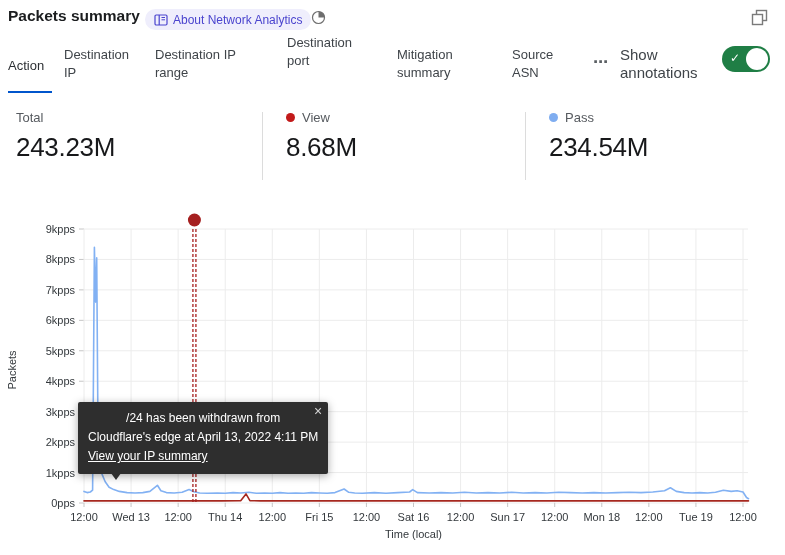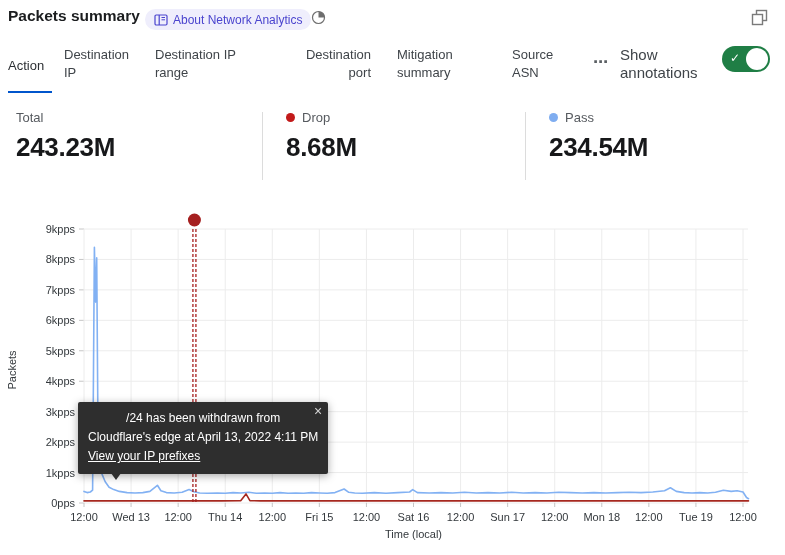--- a/index.html
+++ b/index.html
@@ -20,21 +20,21 @@
   #show-annotations-label{position:absolute;left:620px;top:46px;width:86px;font-size:15px;line-height:18px;color:#3f4449;}
   #annotations-toggle{position:absolute;left:722px;top:46px;width:48px;height:26px;border-radius:13px;cursor:pointer;}
   #annotations-toggle .knob{position:absolute;right:2px;top:2px;width:22px;height:22px;border-radius:50%;background:#fff;}
   #annotations-toggle .check{position:absolute;left:8px;top:5px;color:#fff;font-size:12px;font-weight:700;}
 
   
   .stat{position:absolute;top:108px;margin-left:8px;}
   .stat .lbl-row{display:flex;align-items:center;gap:7px;height:18px;}
   .stat .lbl{font-size:13px;color:#565a5f;}
   .stat .dot{width:9px;height:9px;border-radius:50%;}
-  .stat .val{margin-top:6px;font-size:26px;font-weight:700;color:#17181a;letter-spacing:-0.3px;}
+  .stat .val{margin-top:6px;font-size:26px;font-weight:400;color:#17181a;letter-spacing:-0.3px;}
   .stat-divider{position:absolute;top:112px;width:1px;height:68px;background:#dcdcdc;}
 
   
   #chart-wrap{position:absolute;left:0;top:210px;width:785px;height:345px;}
 
   
   #tooltip{position:absolute;left:78px;top:402px;width:max-content;max-width:310px;background:#2e2e2e;color:#fff;
     border-radius:2px;padding:7px 10px 8px 10px;font-size:12px;line-height:19px;box-shadow:0 2px 8px rgba(0,0,0,.35);z-index:5;}
   #tooltip .l1{text-align:center;padding:0 14px;}
   #tooltip .link{text-decoration:underline;cursor:pointer;color:#fff;}
@@ -72,21 +72,21 @@
     <svg width="17" height="17" viewBox="0 0 17 17">
         <rect x="5.5" y="1.5" width="10" height="10" fill="none" stroke="#7a7a7a" stroke-width="1.4"></rect>
         <rect x="1.5" y="5.5" width="10" height="10" fill="#ffffff" stroke="#7a7a7a" stroke-width="1.4"></rect>
       </svg>
   </span>
 
   <div id="tabs-row">
       <div class="tab active" style="left: 8px; top: 57px; width: 44px;">Action</div>
       <div class="tab" style="left: 64px; top: 46px; width: 76px;">Destination IP</div>
       <div class="tab" style="left: 155px; top: 46px; width: 100px;">Destination IP range</div>
-      <div class="tab" style="left: 287px; top: 46px; width: 84px; text-align: right;">Destination port</div>
+      <div class="tab" style="left: 287px; top: 34px; width: 84px;">Destination port</div>
       <div class="tab" style="left: 397px; top: 46px; width: 80px;">Mitigation summary</div>
       <div class="tab" style="left: 512px; top: 46px; width: 60px;">Source ASN</div>
     </div>
 
   <div id="tabs-more">
     <span>⋯</span>
   </div>
 
   <div id="show-annotations-label">Show annotations</div>
 
@@ -98,21 +98,21 @@
   <div class="stat" style="left:8px;">
     <div class="lbl-row">
       <span class="lbl">Total</span>
     </div>
     <div class="val">243.23M</div>
   </div>
   <div class="stat-divider" style="left:262px;"></div>
   <div class="stat" style="left:278px;">
     <div class="lbl-row">
       <span class="dot" id="drop-dot" style="background: rgb(194, 26, 26);"></span>
-      <span class="lbl">Drop</span>
+      <span class="lbl">View</span>
     </div>
     <div class="val">8.68M</div>
   </div>
   <div class="stat-divider" style="left:525px;"></div>
   <div class="stat" style="left:541px;">
     <div class="lbl-row">
       <span class="dot" id="pass-dot" style="background: rgb(127, 173, 240);"></span>
       <span class="lbl">Pass</span>
     </div>
     <div class="val">234.54M</div>
@@ -202,17 +202,17 @@
         <text x="743" y="311" text-anchor="middle" font-size="11" fill="#33383c">12:00</text>
         <text x="413.5" y="328" text-anchor="middle" font-size="11" fill="#33383c">Time (local)</text>
         <text x="16" y="160" text-anchor="middle" font-size="11" fill="#33383c" transform="rotate(-90,16,160)">Packets</text>
       </svg>
   </div>
 
   <div id="tooltip">
     <span id="tooltip-close">×</span>
     <div class="l1">/24 has been withdrawn from</div>
     <div>Cloudflare's edge at April 13, 2022 4:11 PM</div>
-    <div><span class="link">View your IP prefixes</span></div>
+    <div><span class="link">View your IP summary</span></div>
   </div>
   <div id="tooltip-pointer"></div>
 
 </div>
 
 </body></html>

